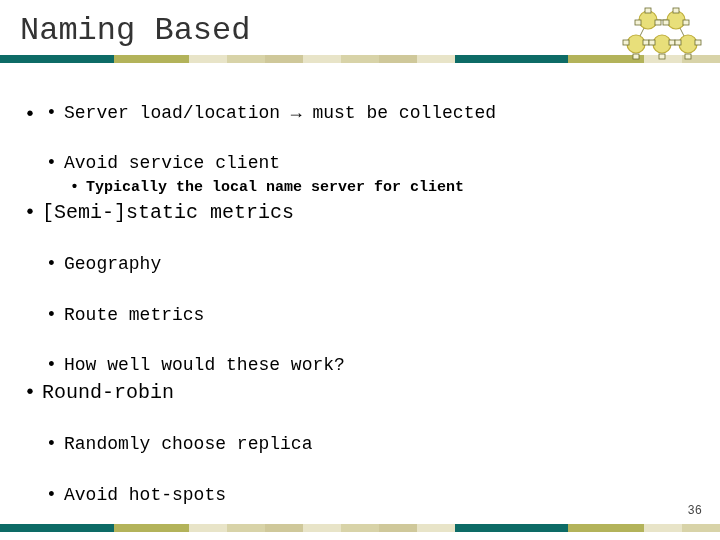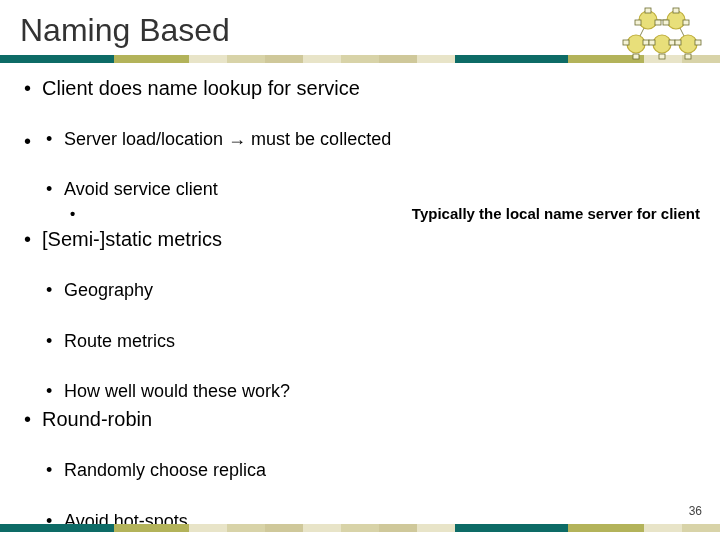--- a/index.html
+++ b/index.html
@@ -8,20 +8,21 @@
     font-family: Arial, Helvetica, sans-serif;
     background: #fff;
     color: #000;
     position: relative;
   }
   .slide {
     width: 720px;
     height: 540px;
     position: relative;
     padding: 12px 0 0 0;
+    font-family: Liberation Mono, monospace;
   }
   .title {
     font-size: 32px;
     font-weight: 400;
     color: #333;
     padding-left: 20px;
     margin-bottom: 6px;
   }
   .stripe {
     display: flex;
@@ -59,21 +60,20 @@
   .lvl2 > li::before {
     content: "•";
     position: absolute;
     left: 4px;
     top: 0;
   }
   .lvl3 {
     font-size: 15px;
     font-weight: 700;
     margin-top: 2px;
-    text-align: right;
   }
   .lvl3 > li {
     padding-left: 22px;
     position: relative;
     margin-bottom: 2px;
   }
   .lvl3 > li::before {
     content: "•";
     position: absolute;
     left: 6px;
@@ -158,21 +158,20 @@
     <div style="flex:1;background:#cfc89a"></div>
     <div style="flex:1;background:#e8e4c8"></div>
     <div style="flex:3;background:#0d6b66"></div>
     <div style="flex:2;background:#b3b35a"></div>
     <div style="flex:1;background:#e8e4c8"></div>
     <div style="flex:1;background:#d8d3a8"></div>
   </div>
 
   <div class="content">
     <ul class="lvl1">
-      <li><span>Client does name lookup for service</span></li>
       <li>
         <ul class="lvl2">
           <li><span>Server load/location → must be collected</span></li>
           <li><span>Avoid service client</span>
             <ul class="lvl3">
               <li><span>Typically the local name server for client</span></li>
             </ul>
           </li>
         </ul>
       </li>

